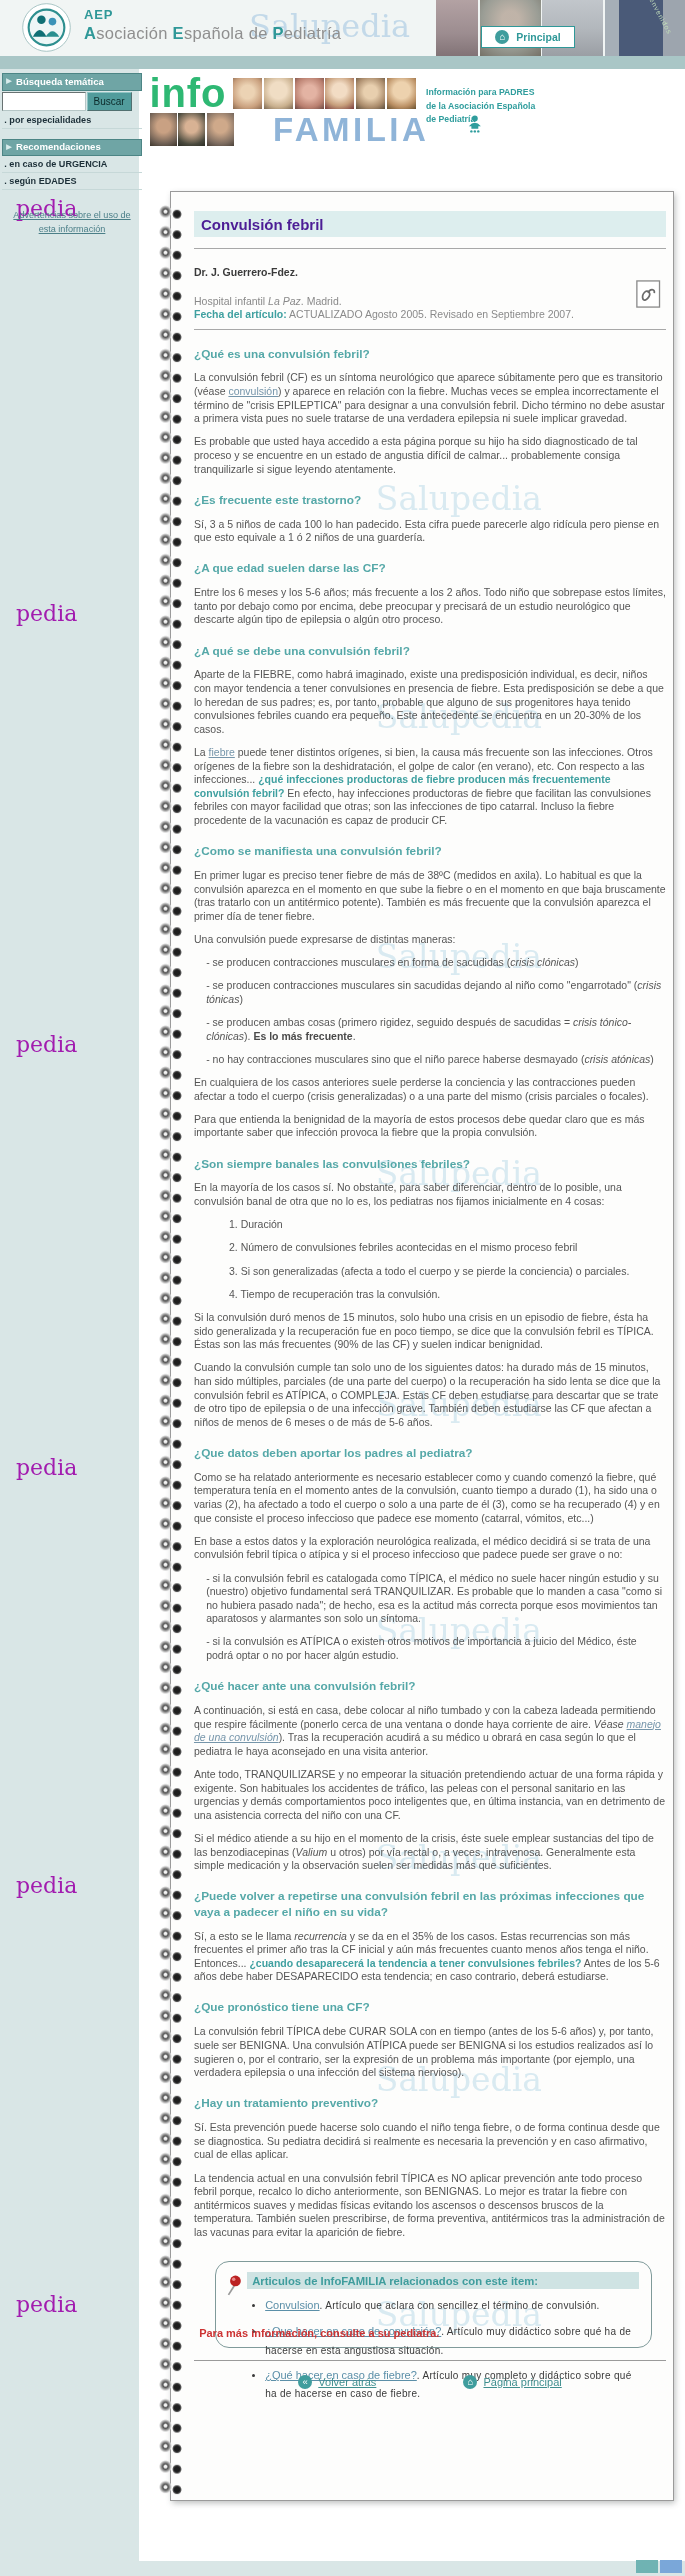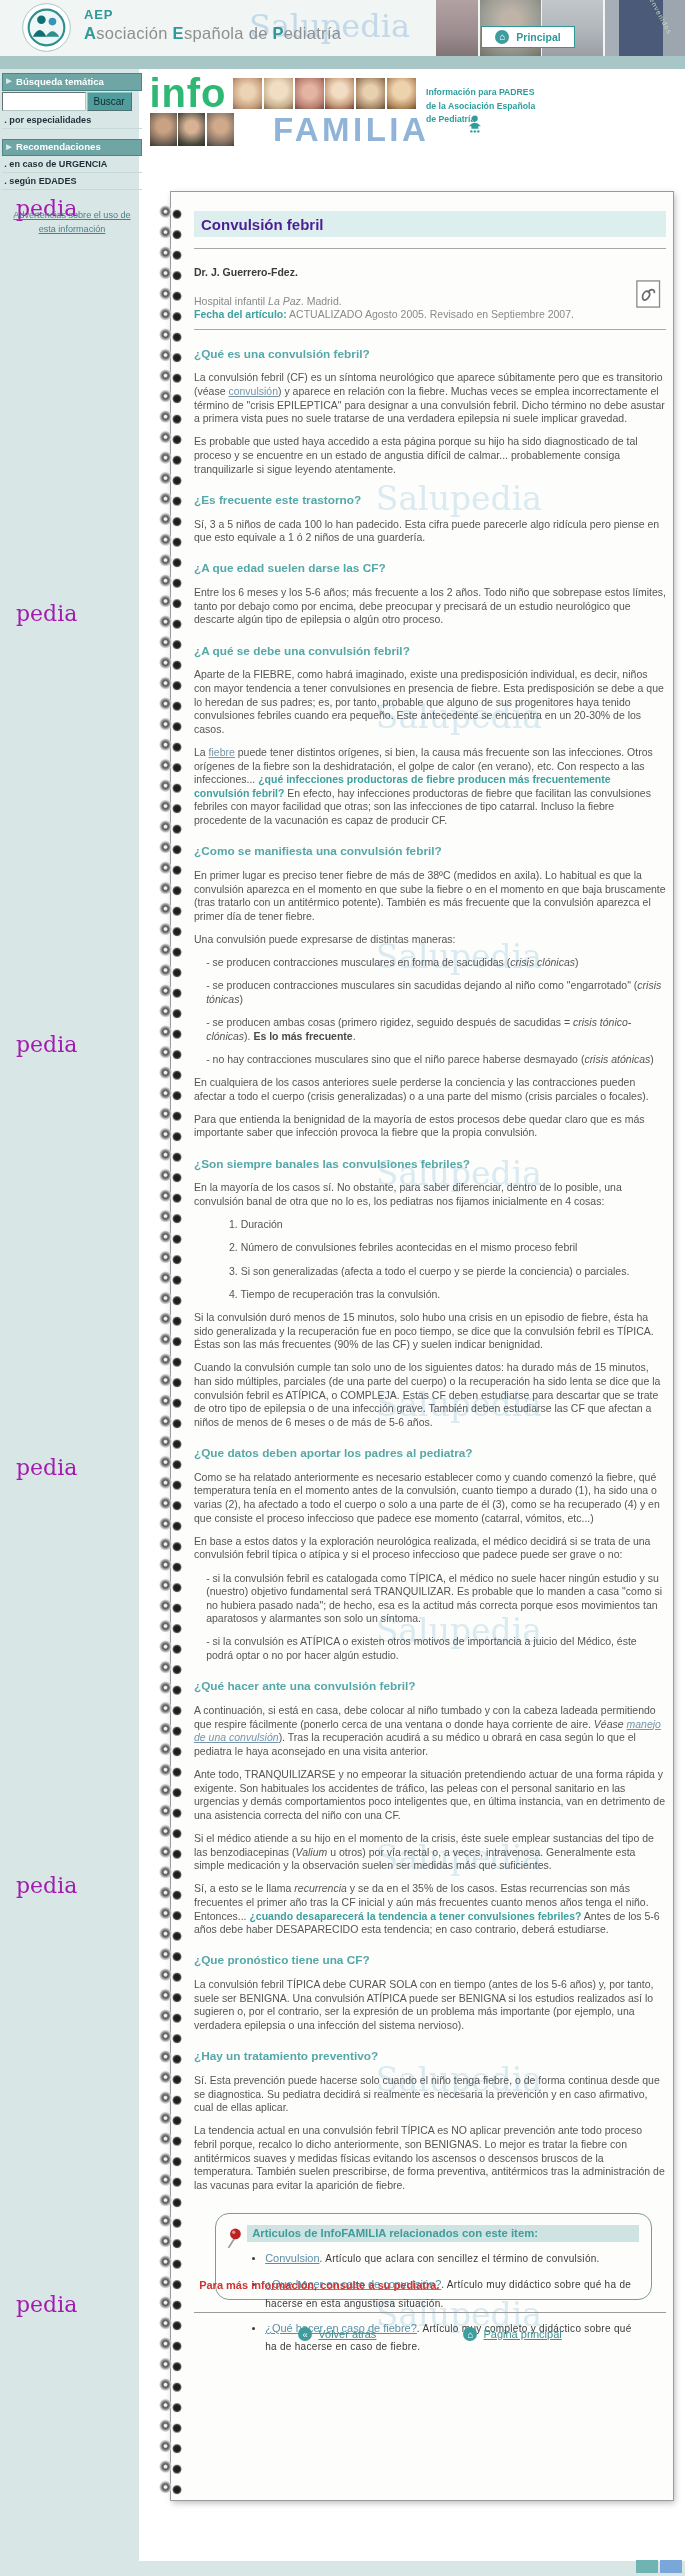--- a/index.html
+++ b/index.html
@@ -282,20 +282,21 @@
                 <p>- si la convulsión es ATÍPICA o existen otros motivos de importancia a juicio del Médico, éste podrá optar o no por hacer algún estudio.</p>
               </div>
             </div>
             <div>
               <h3>¿Qué hacer ante una convulsión febril?</h3>
               <p>A continuación, si está en casa, debe colocar al niño tumbado y con la cabeza ladeada permitiendo que respire fácilmente (ponerlo cerca de una ventana o donde haya corriente de aire. <em>Véase</em> <a class="lnk"><em>manejo de una convulsión</em></a>). Tras la recuperación acudirá a su médico u obrará en casa según lo que el pediatra le haya aconsejado en una visita anterior.</p>
               <p>Ante todo, TRANQUILIZARSE y no empeorar la situación pretendiendo actuar de una forma rápida y exigente. Son habituales los accidentes de tráfico, las peleas con el personal sanitario en las urgencias y demás comportamientos poco inteligentes que, en última instancia, van en detrimento de una asistencia correcta del niño con una CF.</p>
               <p>Si el médico atiende a su hijo en el momento de la crisis, éste suele emplear sustancias del tipo de las benzodiacepinas (<em>Valium</em> u otros) por vía rectal o, a veces, intravenosa. Generalmente esta simple medicación y la observación suelen ser medidas más que suficientes.</p>
             </div>
             <div>
+              <h3>¿Puede volver a repetirse una convulsión febril en las próximas infecciones que vaya a padecer el niño en su vida?</h3>
               <p>Sí, a esto se le llama <em>recurrencia</em> y se da en el 35% de los casos. Estas recurrencias son más frecuentes el primer año tras la CF inicial y aún más frecuentes cuanto menos años tenga el niño. Entonces... <span class="qi">¿cuando desaparecerá la tendencia a tener convulsiones febriles?</span> Antes de los 5-6 años debe haber DESAPARECIDO esta tendencia; en caso contrario, deberá estudiarse.</p>
             </div>
             <div>
               <h3>¿Que pronóstico tiene una CF?</h3>
               <p>La convulsión febril TÍPICA debe CURAR SOLA con en tiempo (antes de los 5-6 años) y, por tanto, suele ser BENIGNA. Una convulsión ATÍPICA puede ser BENIGNA si los estudios realizados así lo sugieren o, por el contrario, ser la expresión de un problema más importante (por ejemplo, una verdadera epilepsia o una infección del sistema nervioso).</p>
             </div>
             <div>
               <h3>¿Hay un tratamiento preventivo?</h3>
               <p>Sí. Esta prevención puede hacerse solo cuando el niño tenga fiebre, o de forma continua desde que se diagnostica. Su pediatra decidirá si realmente es necesaria la prevención y en caso afirmativo, cual de ellas aplicar.</p>
               <p>La tendencia actual en una convulsión febril TÍPICA es NO aplicar prevención ante todo proceso febril porque, recalco lo dicho anteriormente, son BENIGNAS. Lo mejor es tratar la fiebre con antitérmicos suaves y medidas físicas evitando los ascensos o descensos bruscos de la temperatura. También suelen prescribirse, de forma preventiva, antitérmicos tras la administración de las vacunas para evitar la aparición de fiebre.</p>

